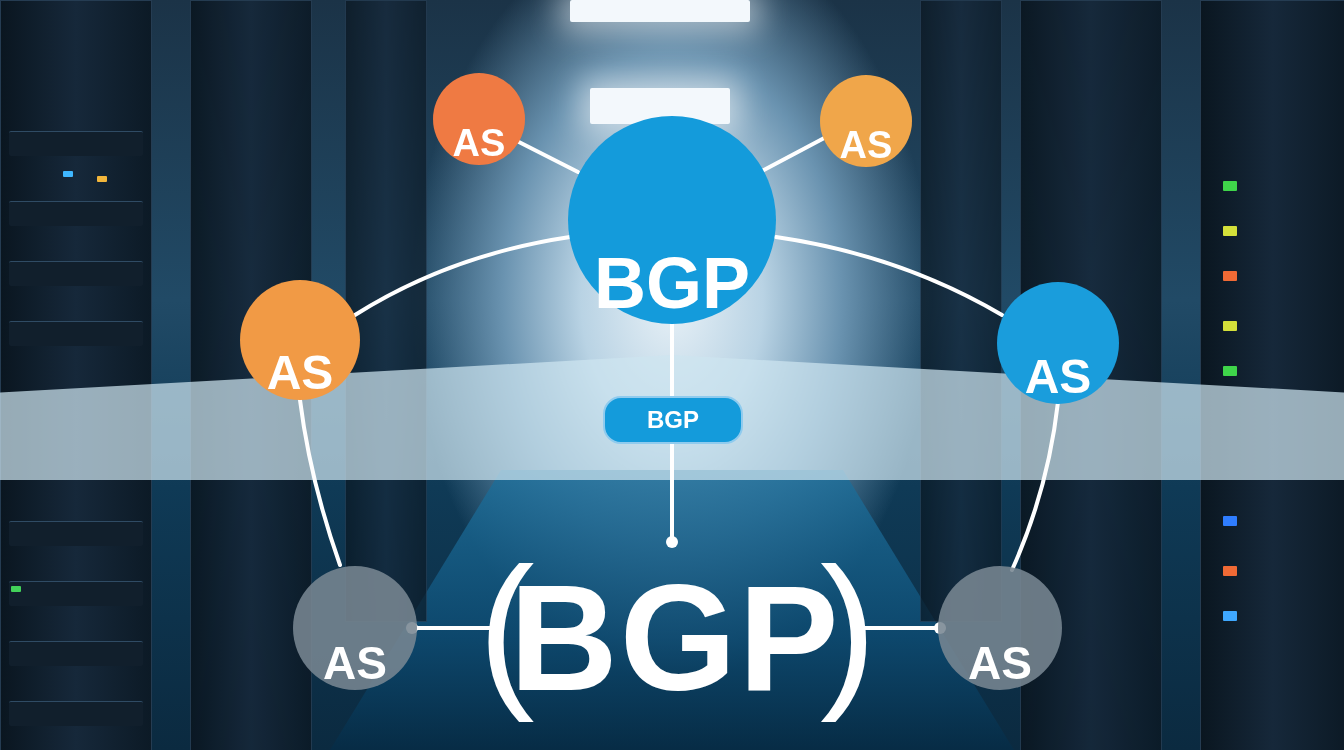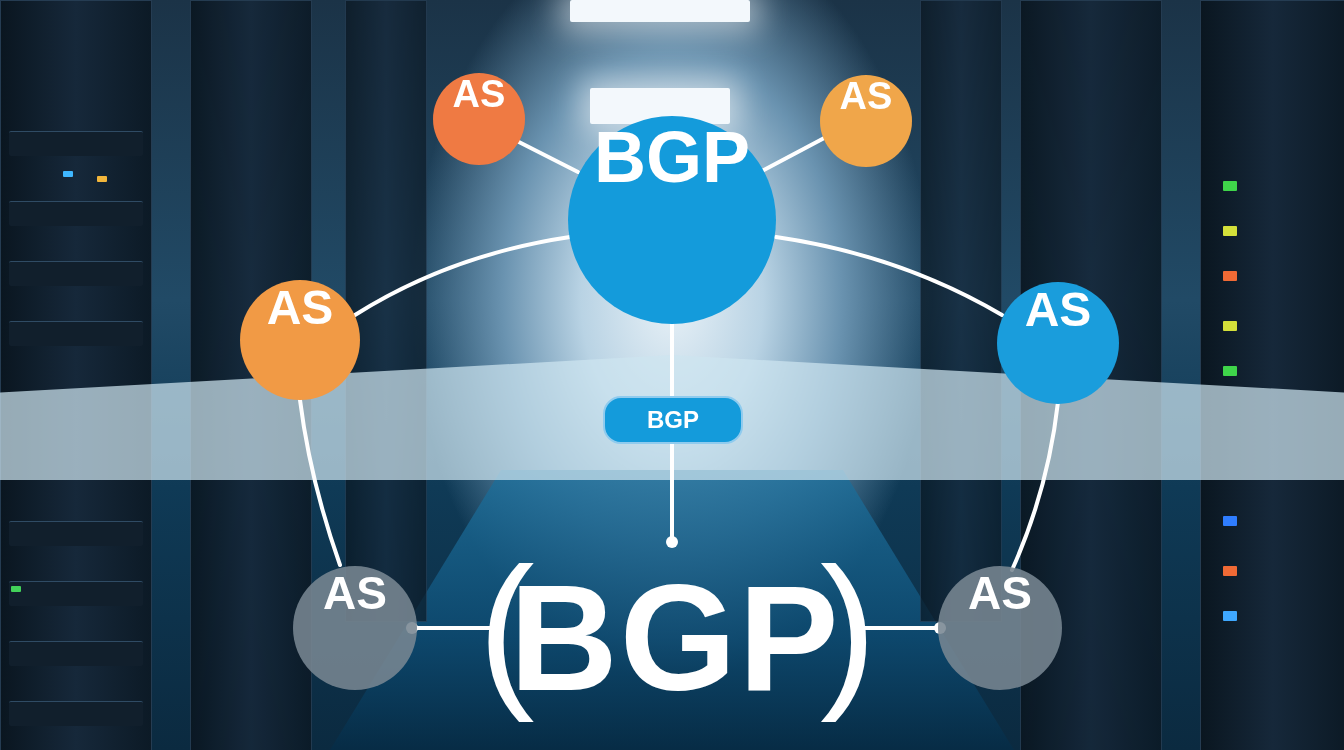--- a/index.html
+++ b/index.html
@@ -8,21 +8,21 @@
     .bg-corridor { position:absolute; inset:0; background:
       radial-gradient(ellipse 260px 380px at 672px 300px, #e8f1f7 0%, #b9d3e4 35%, #6a93b0 65%, rgba(20,45,65,0) 100%),
       linear-gradient(180deg, #1b3347 0%, #214a66 40%, #0f3a56 65%, #0b2a40 100%); }
     .floor { position:absolute; left:330px; right:330px; top:470px; bottom:0; background:linear-gradient(180deg,#1f6f9a 0%,#0d4b72 60%,#062c46 100%); clip-path:polygon(25% 0,75% 0,100% 100%,0 100%); opacity:.85; }
     .ceiling-light { position:absolute; background:#f3f8fc; box-shadow:0 0 30px 10px rgba(255,255,255,.5); border-radius:2px; }
     .rack { position:absolute; background:linear-gradient(90deg,#0a1620,#16283a 50%,#0c1a26); border:1px solid #253c52; }
     .rack-row { position:absolute; left:8px; right:8px; height:24px; background:#111f2c; border-top:1px solid #2f4b64; border-radius:2px; }
     .led { position:absolute; width:10px; height:6px; border-radius:1px; }
     .glass-band { position:absolute; left:0; right:0; top:355px; height:125px; background:rgba(205,228,240,.72); clip-path:polygon(0 30%,50% 0,100% 30%,100% 100%,0 100%); }
     svg.links { position:absolute; inset:0; }
-    .node { position:absolute; border-radius:50%; display:flex; align-items:flex-start; justify-content:center; color:#fff; font-weight:bold; }
+    .node { position:absolute; border-radius:50%; display:flex; align-items:flex-end; justify-content:center; color:#fff; font-weight:bold; }
     .pill { position:absolute; border-radius:18px; display:flex; align-items:center; justify-content:center; color:#fff; font-weight:bold; border:2px solid #8fcbee; }
     .big-title { position:absolute; left:470px; top:548px; width:410px; height:180px; display:flex; align-items:center; justify-content:center; color:#fff; font-weight:bold; font-size:150px; letter-spacing:2px; }
     .paren { position:absolute; color:#fff; font-size:170px; font-weight:normal; top:530px; }
   </style>
 </head>
 <body>
 
 <div class="scene">
   <div class="bg-corridor"></div>
   <div class="floor"></div>

